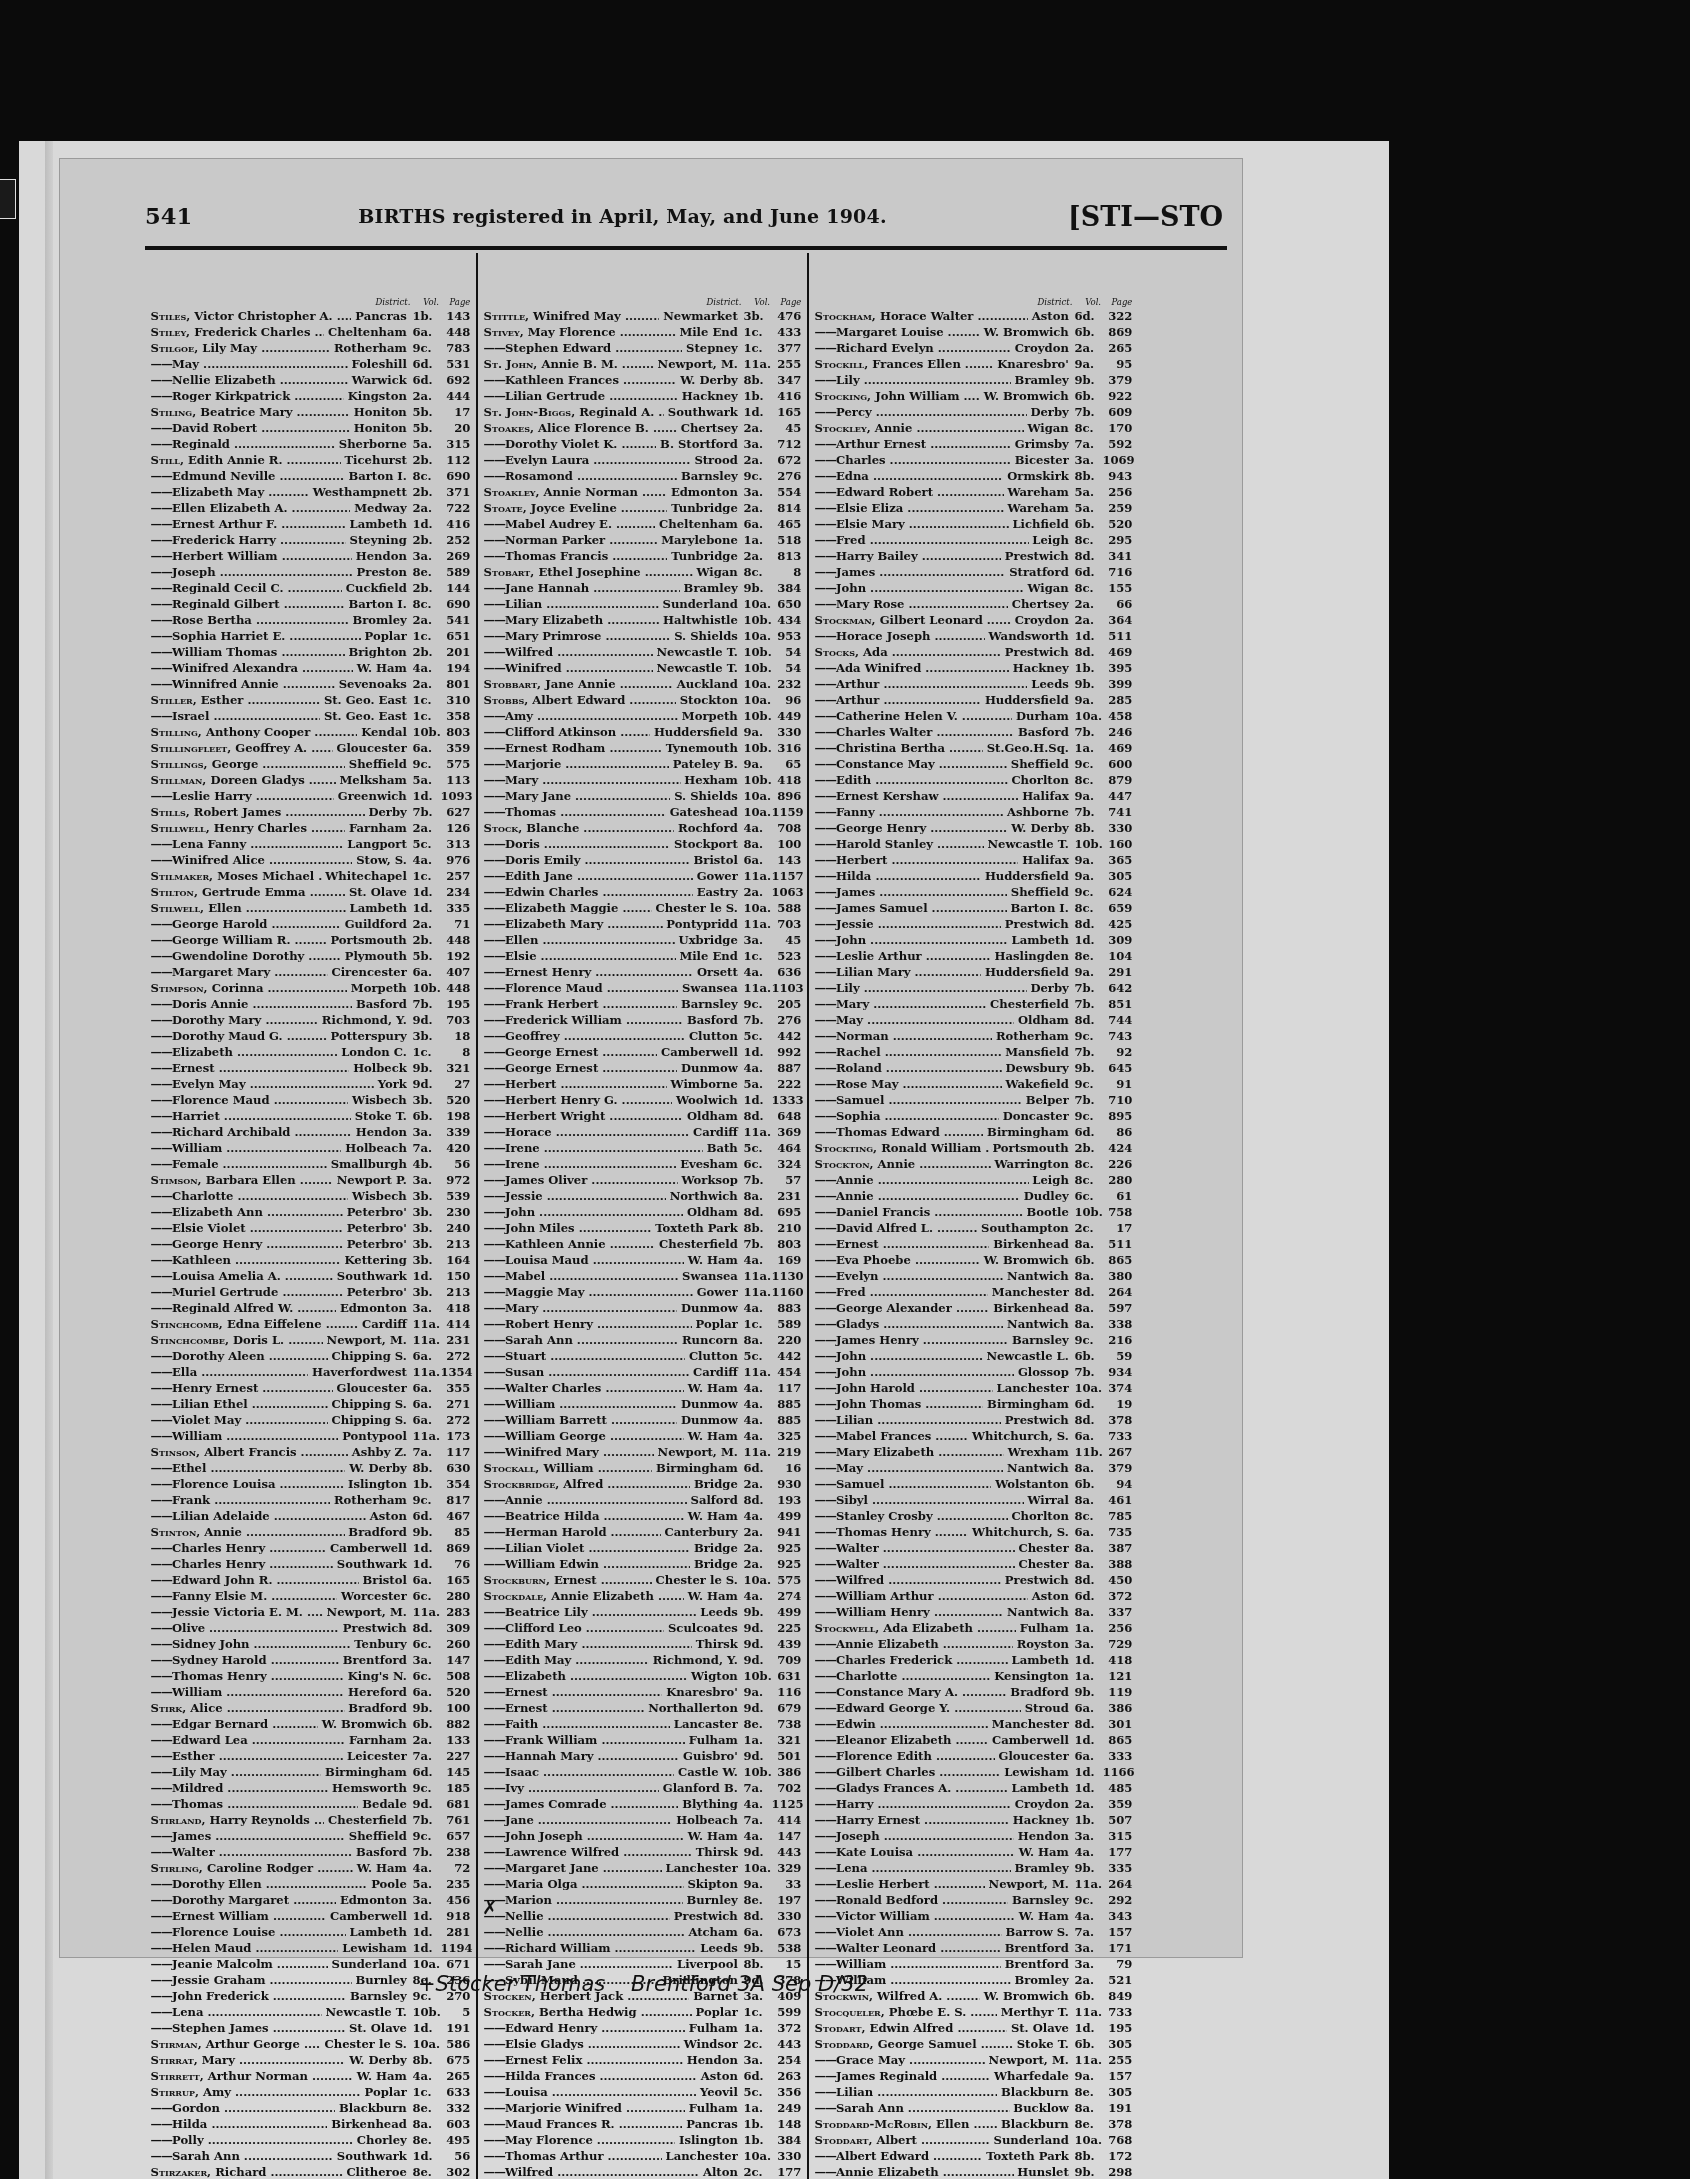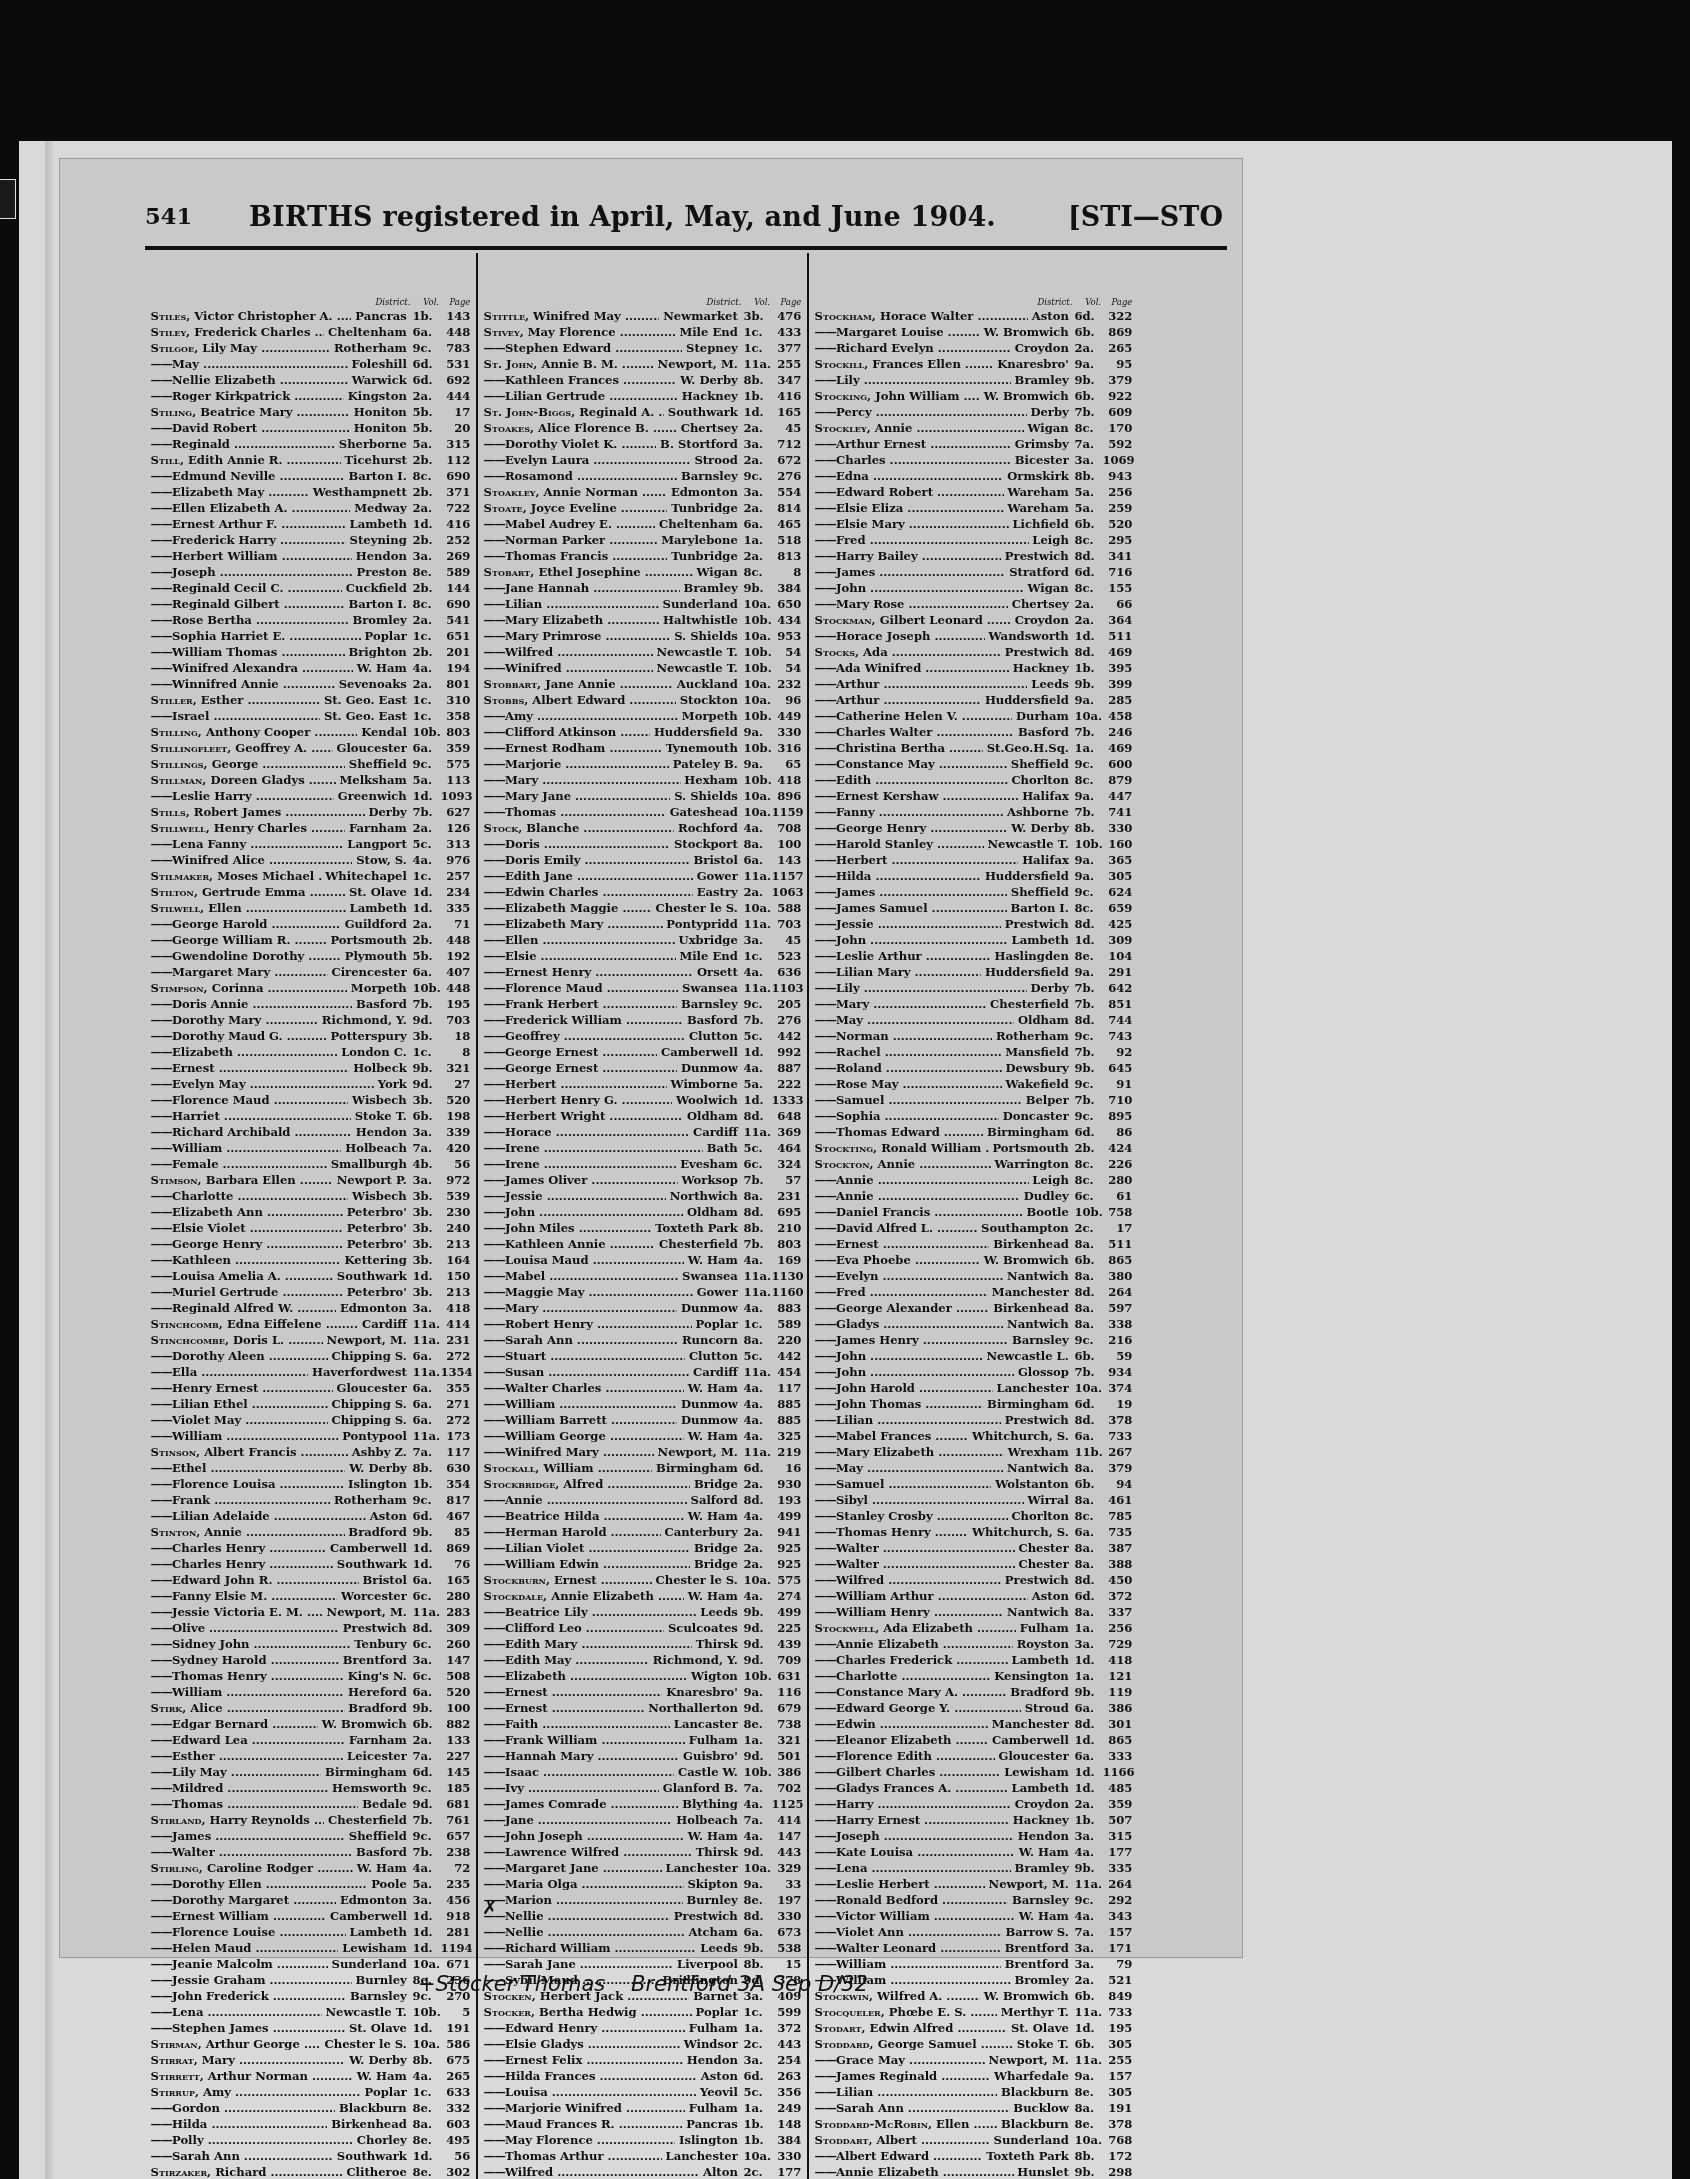--- a/index.html
+++ b/index.html
@@ -1,24 +1,24 @@
 <!DOCTYPE html>
 <html style="font-size:15px"><head>
 <meta charset="utf-8">
 <style>
   html,body{margin:0;padding:0;}
   body{width:1690px;height:2180px;background:#0b0b0b;position:relative;overflow:hidden;font-family:"DejaVu Serif","Liberation Serif",serif;color:#111;}
   .tab-strip{position:absolute;left:0;top:179px;width:15px;height:38px;border:1.9px solid #ddd;border-left:none;background:#1a1a1a;}
-  .scan-sheet{position:absolute;left:19px;top:141px;width:1653px;height:2039px;background:#d9d9d9;}
+  .scan-sheet{position:absolute;left:19px;top:141px;width:1370px;height:2039px;background:#d9d9d9;}
   .sheet-edge{position:absolute;left:26px;top:0;width:7.5px;height:100%;background:linear-gradient(90deg,#bdbdbd,#d0d0d0);}
   .hole{position:absolute;width:24.5px;height:17px;border:1.9px solid #8a8a8a;border-radius:50%;background:#cfcfcf;box-shadow:inset 0.9px 0.9px 1.9px #777;}
   .page{position:absolute;left:40px;top:17px;width:1182px;height:1798px;background:#c9c9c9;border:0.9px solid #9a9a9a;}
   .header{position:absolute;left:85px;top:38px;right:19px;height:38px;display:flex;align-items:center;justify-content:space-between;font-weight:bold;}
   .page-no{font-size:22.6px;}
-  .title{font-size:27px;letter-spacing:0.2px;}
+  .title{font-size:19px;letter-spacing:0.2px;}
   .range{font-size:27px;margin-left:15px;}
   .rule{position:absolute;left:85px;right:15px;top:87px;height:3.8px;background:#111;}
   .cols{position:absolute;left:85px;top:94px;width:1017px;display:flex;}
   .col{width:331px;padding:0 5.6px;box-sizing:border-box;}
   .col + .col{border-left:2.8px solid #111;}
   .colhead{display:flex;justify-content:flex-end;font-size:8.5px;font-style:italic;height:11.3px;line-height:11.3px;margin-top:44px;}
   .colhead span{display:inline-block;}
   .h-district{width:auto;margin-right:9.4px;}
   .h-vol{width:22.6px;text-align:center;}
   .h-page{width:28px;text-align:right;}

